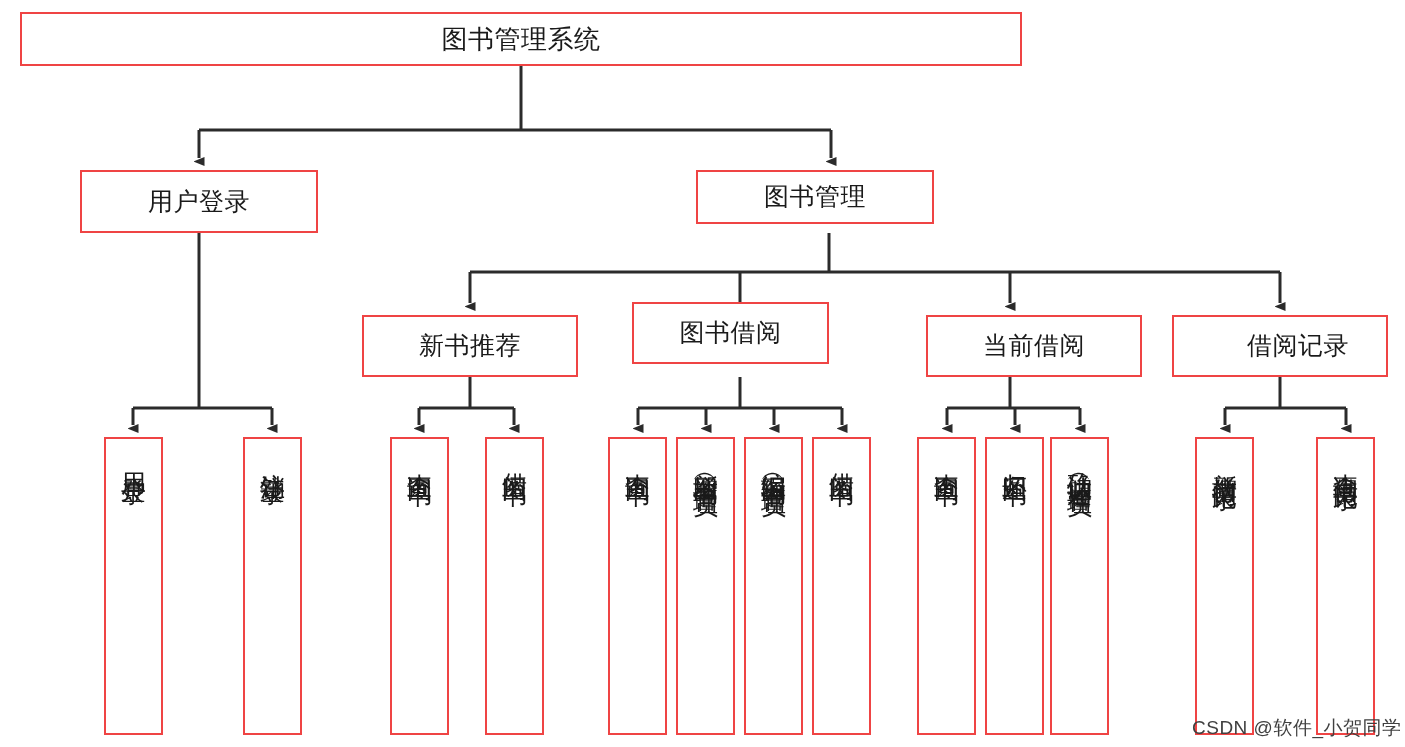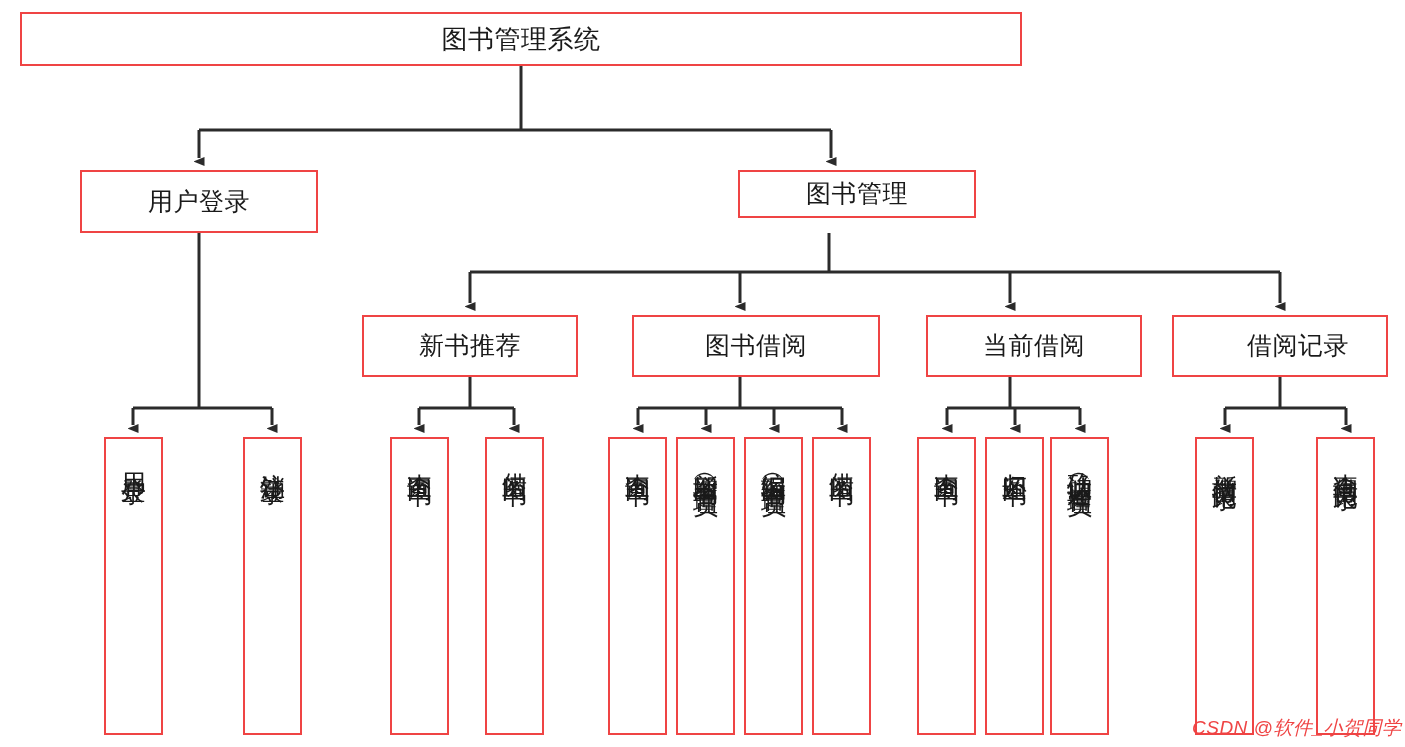--- a/index.html
+++ b/index.html
@@ -60,26 +60,25 @@
   }
   .node.v .label {
     writing-mode: vertical-rl;
     text-orientation: upright;
     letter-spacing: 3px;
     line-height: 1;
     white-space: nowrap;
   }
   .watermark {
     position: absolute;
-    color: #ef4444;
+    color: #404040;
     font-size: 19px;
     letter-spacing: 0.5px;
     white-space: nowrap;
     z-index: 3;
-    font-style: italic;
   }
 </style>
 </head>
 <body>
 
 <div id="canvas">
 
   <svg class="connectors" viewBox="0 0 1405 747" xmlns="http://www.w3.org/2000/svg">
     <defs>
       <marker id="arrow" markerWidth="9" markerHeight="11" refX="1" refY="5.5" orient="auto" markerUnits="userSpaceOnUse">
@@ -131,29 +130,29 @@
   </svg>
 
   <div class="node root" style="left:20px; top:12px; width:1002px; height:54px;">
     <span class="label">图书管理系统</span>
   </div>
 
   <div class="node h" style="left:80px; top:170px; width:238px; height:63px;">
     <span class="label">用户登录</span>
   </div>
 
-  <div class="node h" style="left:738px; top:170px; width:238px; height:48px;">
+  <div class="node h" style="left:696px; top:170px; width:238px; height:54px;">
     <span class="label">图书管理</span>
   </div>
 
   <div class="node h" style="left:362px; top:315px; width:216px; height:62px;">
     <span class="label">新书推荐</span>
   </div>
 
-  <div class="node h" style="left:632px; top:315px; width:248px; height:62px;align-items:center;">
+  <div class="node h" style="left:632px; top:302px; width:197px; height:62px;align-items:center;">
     <span class="label">图书借阅</span>
   </div>
 
   <div class="node h" style="left:902px; top:315px; width:216px; height:62px;margin-left:24px;">
     <span class="label">当前借阅</span>
   </div>
 
   <div class="node h" style="left:1172px; top:315px; width:216px; height:62px;padding-left:36px;">
     <span class="label">借阅记录</span>
   </div>

